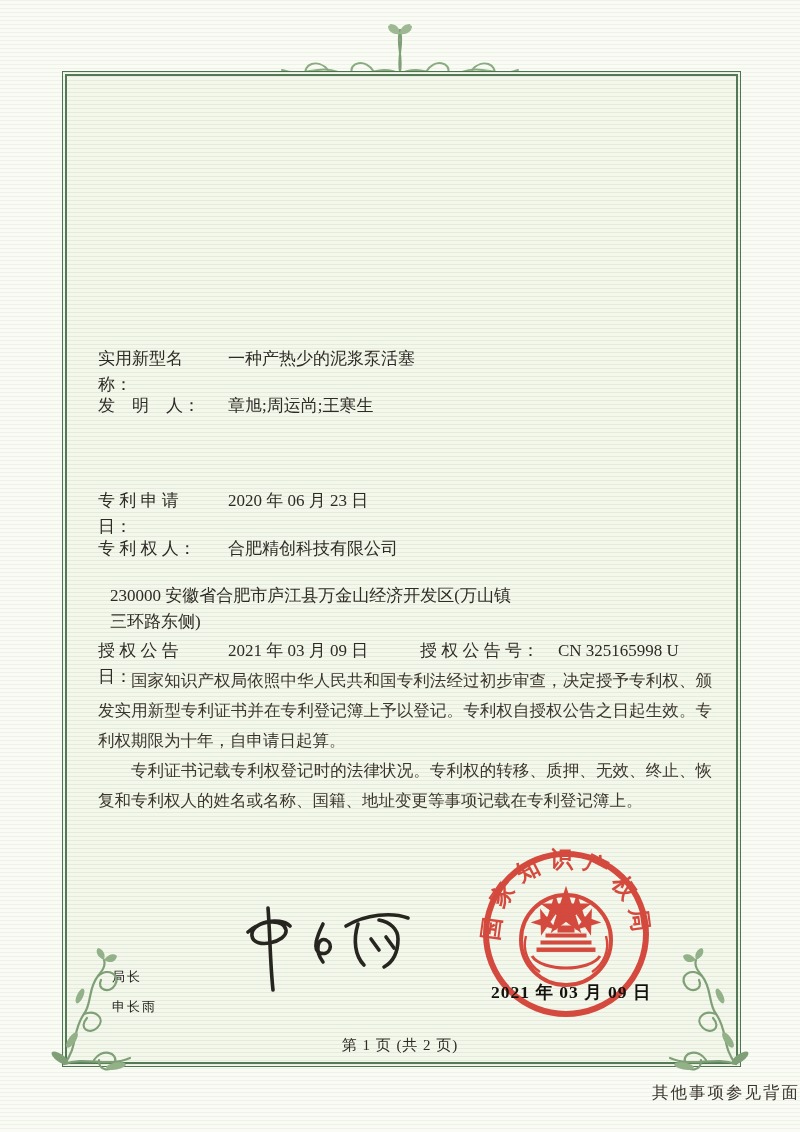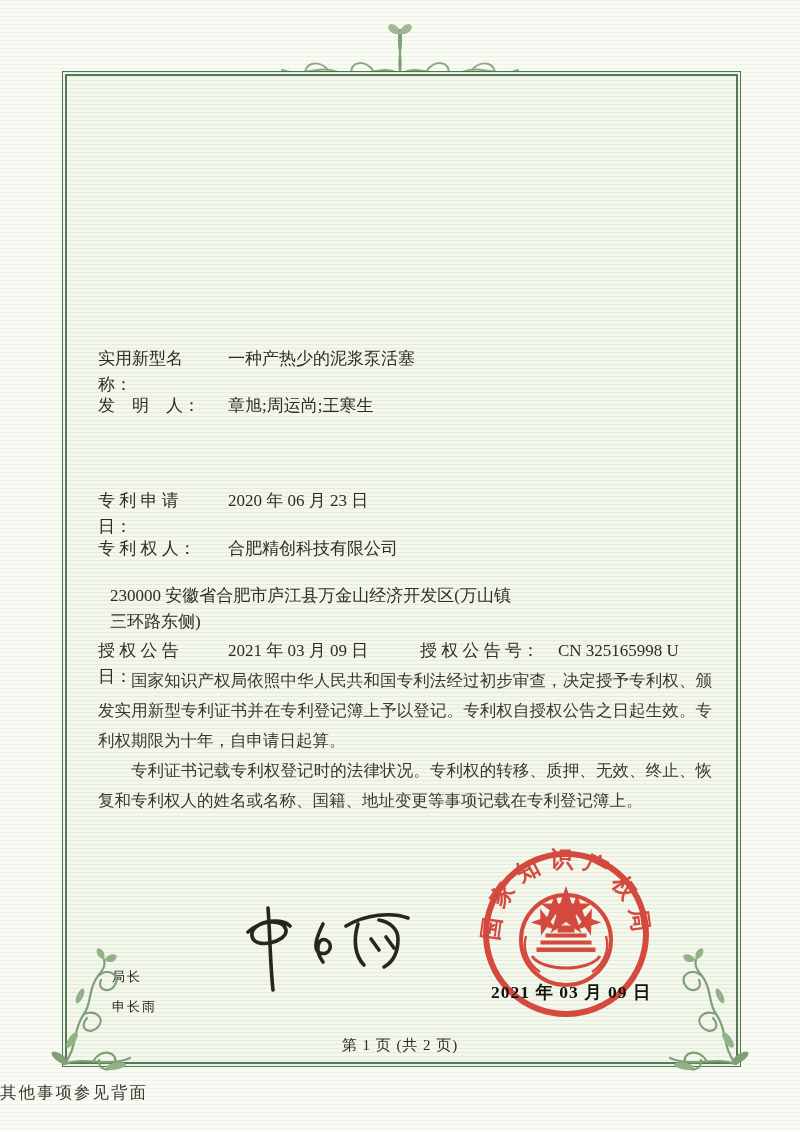--- a/index.html
+++ b/index.html
@@ -42,21 +42,21 @@
     position:absolute; left:98px; top:666px; width:614px;
     font-size:16.5px; line-height:1.82; color:#3b362e; text-align:justify;
   }
   .paras p { text-indent:2em; }
   .director { position:absolute; left:112px; top:924px; font-family:Liberation Mono, monospace; font-size:13px; color:#1f1e1b;margin-top:44px; }
   .director div { margin-bottom:12px; letter-spacing:2px; }
   .sig { position:absolute; left:230px; top:902px; width:190px; height:92px; }
   .seal { position:absolute; left:478px; top:846px; width:176px; height:176px; opacity:0.92; }
   .seal-date { position:absolute; left:491px; top:980px; font-size:17.5px; font-weight:600; letter-spacing:1px; color:#14120e; }
   .pageno { position:absolute; left:0; top:1036px; width:100%; text-align:center; font-size:15px; color:#2e2b26; letter-spacing:1px; }
-  .footnote { position:absolute; left:0; top:1082px; width:100%; text-align:left; font-size:16.5px; color:#3b362e; letter-spacing:2px;font-family:Liberation Serif, serif; }
+  .footnote { position:absolute; left:0; top:1082px; width:100%; text-align:right; font-size:16.5px; color:#3b362e; letter-spacing:2px;font-family:Liberation Serif, serif; }
   .orn-top { position:absolute; left:276px; top:22px; width:248px; height:78px; }
   .orn-bl { position:absolute; left:24px; top:946px; width:124px; height:132px; }
   .orn-br { position:absolute; right:24px; top:946px; width:124px; height:132px; transform:scaleX(-1); }
 </style>
 </head>
 <body>
 
 <div class="page">
 
   <svg class="orn-top" viewBox="0 0 248 78">

